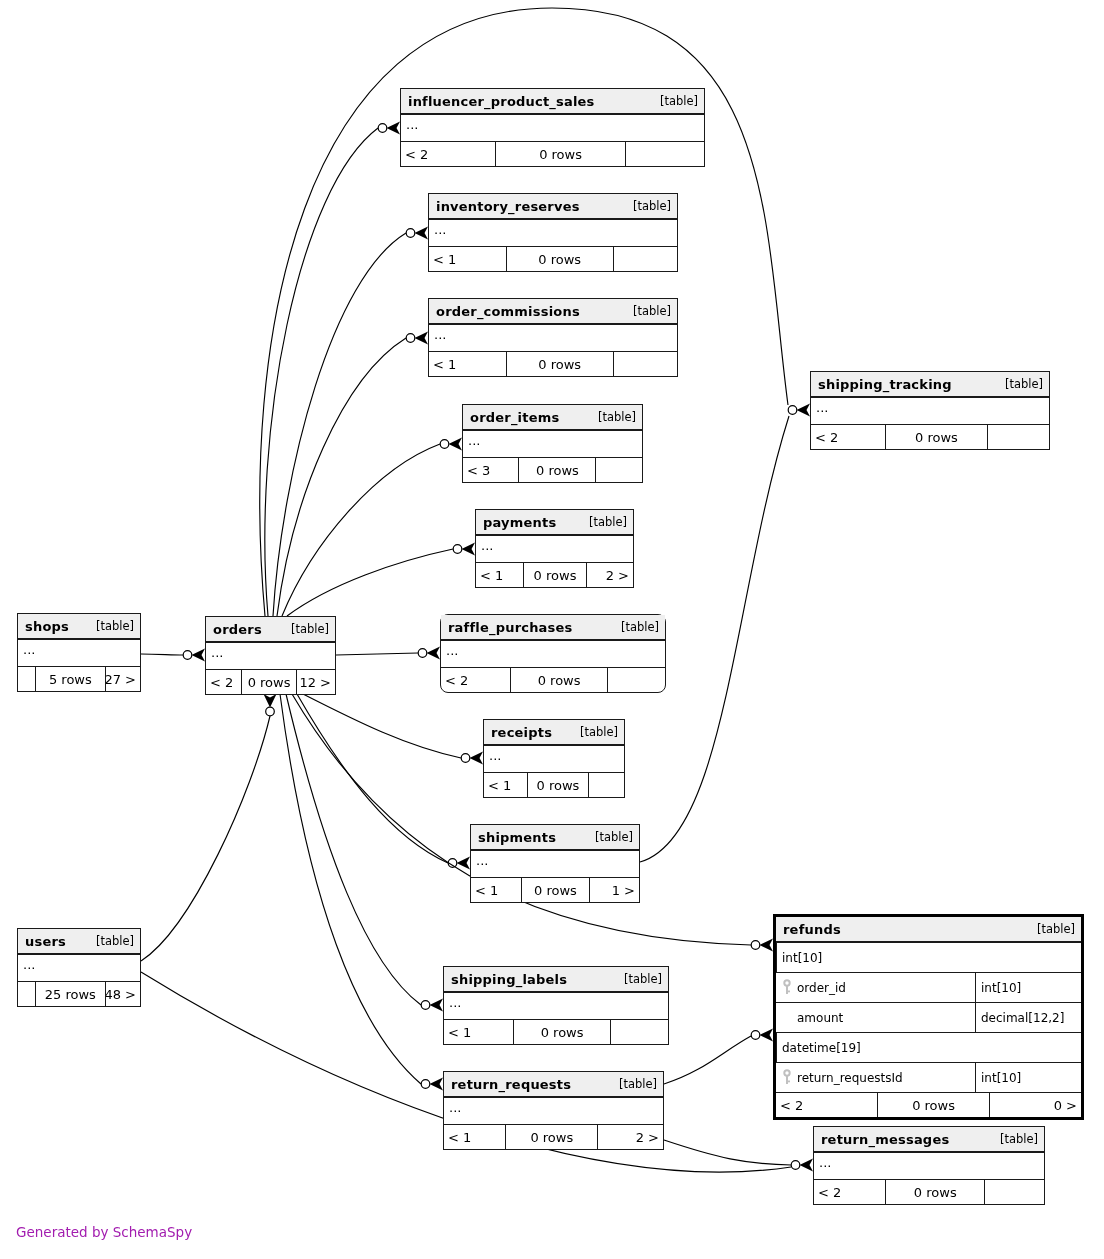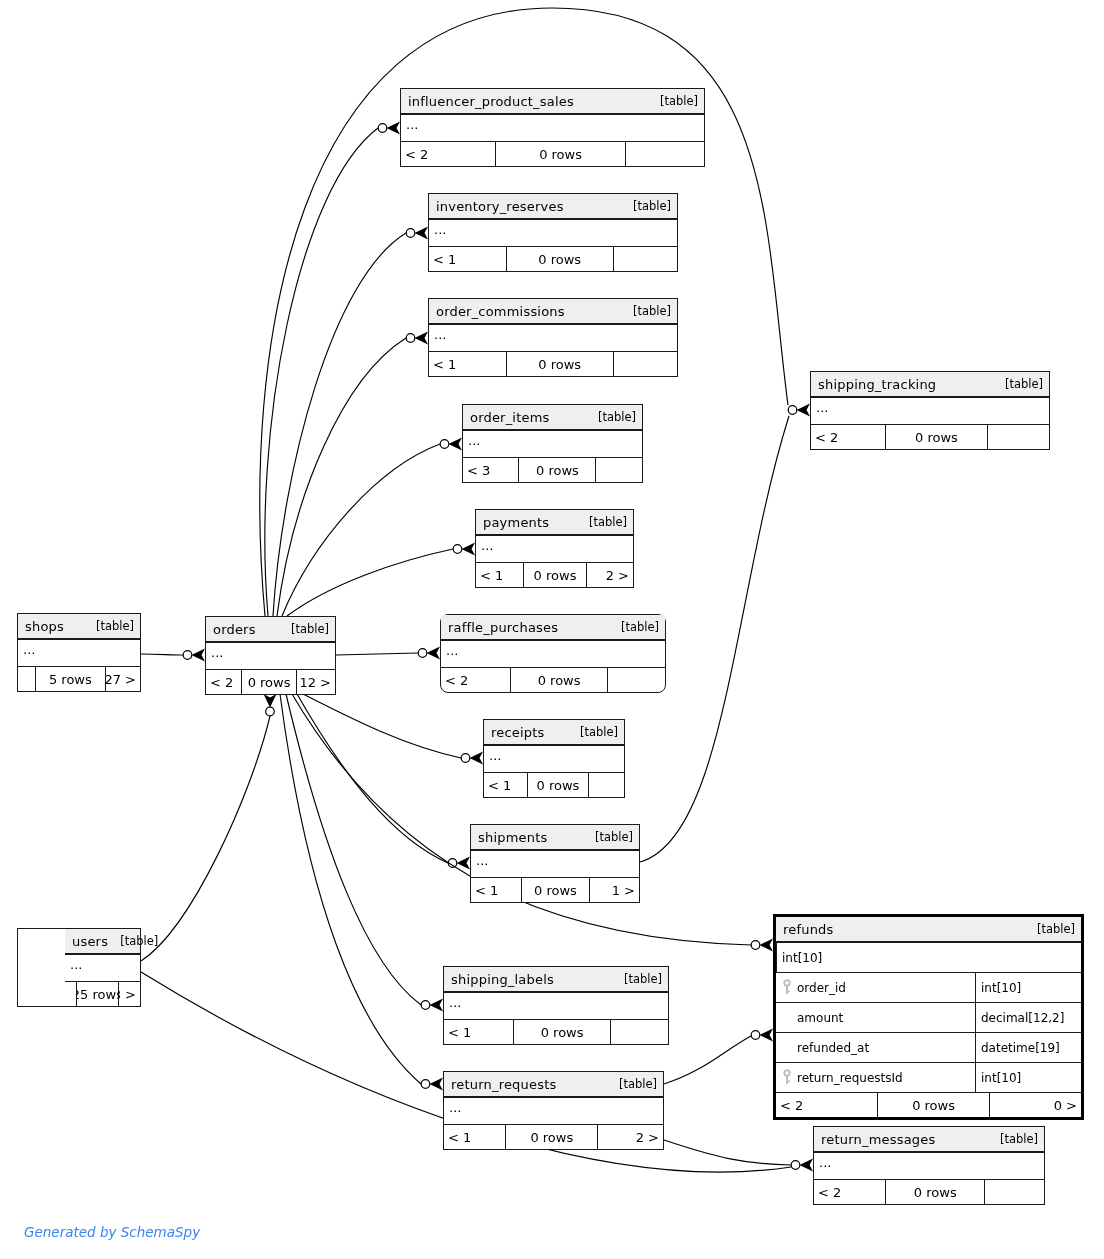--- a/index.html
+++ b/index.html
@@ -6,40 +6,40 @@
   body { width:1104px; height:1259px; position:relative; overflow:hidden;
          font-family:"DejaVu Sans","Liberation Sans",sans-serif; color:#000; }
   #stage { position:absolute; left:0; top:0; width:1104px; height:1259px; }
   svg.edges { position:absolute; left:0; top:0; z-index:1; }
   .tbl { position:absolute; z-index:2; background:#ffffff; border:1px solid #1a1a1a;
          box-sizing:border-box; font-size:12px; }
   .tbl.emph { border-width:3px; border-color:#000;margin-top:43px; }
   .tbl-header { display:flex; justify-content:space-between; align-items:center;
         background:#efefef; border-bottom:2px solid #1a1a1a; height:26px;
         padding:0 6px 0 7px; box-sizing:border-box; }
-  .tbl-name { font-weight:normal; font-size:13px; letter-spacing:0.2px; white-space:nowrap; }
+  .tbl-name { font-weight:bold; font-size:13px; letter-spacing:0.2px; white-space:nowrap; }
   .tbl-type { font-size:11.5px; padding-left:12px; white-space:nowrap; }
   .tbl-ellipsis { height:27px; border-bottom:1px solid #1a1a1a; box-sizing:border-box;
         font-size:13px; padding:3px 0 0 5px; line-height:14px; }
   .tbl-footer { display:flex; height:24px; align-items:stretch; font-size:13px; }
   .fcell { display:flex; align-items:center; box-sizing:border-box; padding:0 4px;
         white-space:nowrap; overflow:hidden; }
   .fcell.f-b { border-left:1px solid #1a1a1a; }
   .f-left   { justify-content:flex-start; }
   .f-center { justify-content:center; }
   .f-right  { justify-content:flex-end; }
   .col-row { display:flex; border-bottom:1px solid #1a1a1a; height:30px;
         align-items:stretch; box-sizing:border-box; }
   .col-name { flex:1; display:flex; align-items:center; padding-left:6px; gap:5px; }
   .col-name .noicon { width:10px; }
   .col-type { width:106px; border-left:1px solid #1a1a1a; display:flex;
         align-items:center; padding-left:5px; box-sizing:border-box; }
   .keywrap { width:10px; height:17px; display:inline-flex; }
-  #footer-note { position:absolute; left:24px; top:1224px; font-size:13.5px;
-        z-index:2; color:#3b82f6;font-style:italic; }
+  #footer-note { position:absolute; left:16px; top:1224px; font-size:13.5px;
+        z-index:2; color:#a21caf; }
 </style>
 </head>
 <body>
 
 <div id="stage">
   <svg class="edges" width="1104" height="1259" viewBox="0 0 1104 1259">
       <path d="M141,654 C158,654 171,655 183,655" fill="none" stroke="#000000" stroke-width="1.15"></path>
       <g>
         <polygon points="191.5,655 205,648.5 201.5,655 205,661.5" fill="#000000"></polygon>
         <circle cx="187.5" cy="655" r="4.3" fill="#fff" stroke="#000000" stroke-width="1.2"></circle>
@@ -248,21 +248,21 @@
           <span class="tbl-name">orders</span>
           <span class="tbl-type">[table]</span>
         </div>
         <div class="tbl-ellipsis">...</div>
         <div class="tbl-footer">
           <div class="fcell f-left" style="width:27%">&lt; 2</div>
           <div class="fcell f-b f-center" style="width:43%">0 rows</div>
           <div class="fcell f-b f-right" style="width:30%">12 &gt;</div>
         </div>
       </div>
-      <div class="tbl" style="left: 17px; top: 928px; width: 124px; padding-left: 47px;">
+      <div class="tbl" style="left: 17px; top: 928px; width: 124px;">
         <div class="tbl-header">
           <span class="tbl-name">users</span>
           <span class="tbl-type">[table]</span>
         </div>
         <div class="tbl-ellipsis">...</div>
         <div class="tbl-footer">
           <div class="fcell f-left" style="width:14%"></div>
           <div class="fcell f-b f-center" style="width:57%">25 rows</div>
           <div class="fcell f-b f-right" style="width:29%">48 &gt;</div>
         </div>
@@ -289,24 +289,20 @@
           <div class="col-type">int[10]</div>
         </div>
         <div class="col-row">
           <div class="col-name">
             <span class="noicon"></span>
             <span>amount</span>
           </div>
           <div class="col-type">decimal[12,2]</div>
         </div>
         <div class="col-row">
-          <div class="col-name">
-            <span class="noicon"></span>
-            <span>refunded_at</span>
-          </div>
           <div class="col-type">datetime[19]</div>
         </div>
         <div class="col-row">
           <div class="col-name">
             <span class="keywrap">
               <svg width="10" height="17" viewBox="0 0 10 17">
     <circle cx="5" cy="4" r="2.7" fill="none" stroke="#c0c0c0" stroke-width="2"></circle>
     <line x1="5" y1="6.8" x2="5" y2="15" stroke="#c0c0c0" stroke-width="2"></line>
     <line x1="5" y1="12.4" x2="8" y2="12.4" stroke="#c0c0c0" stroke-width="1.8"></line>
   </svg>

